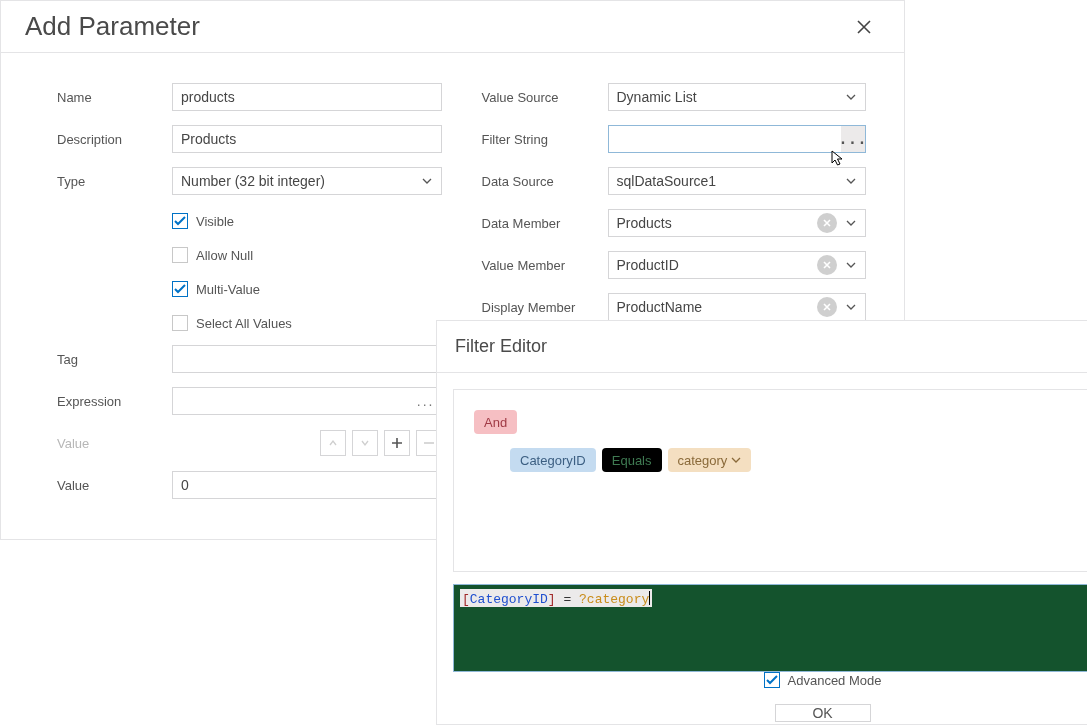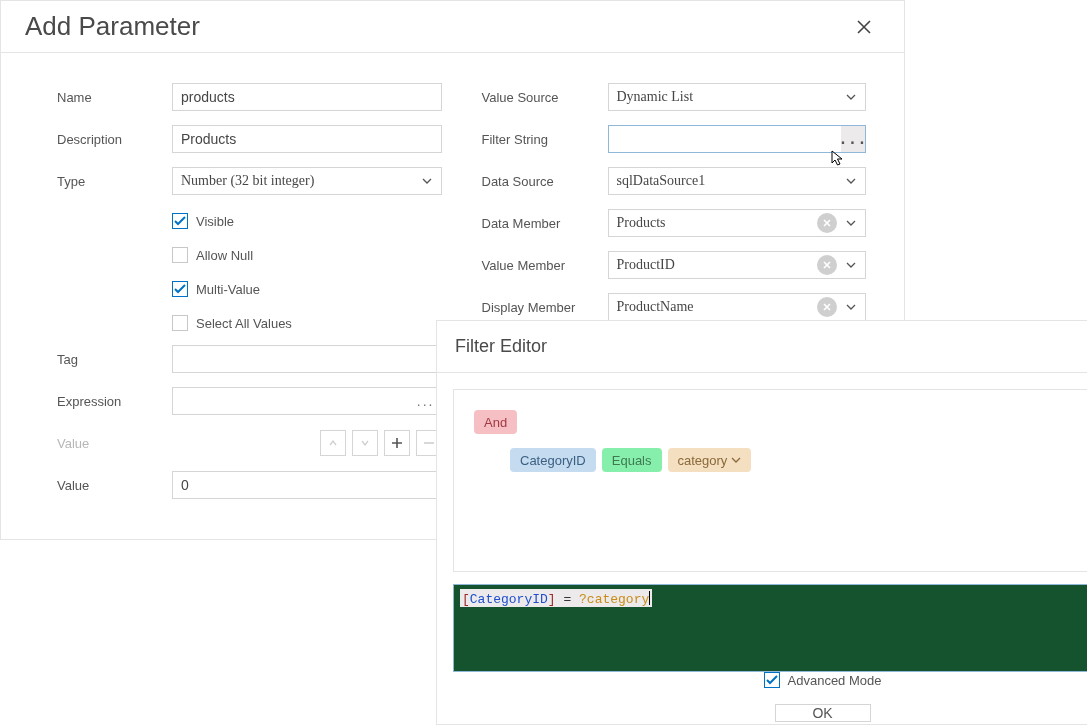--- a/index.html
+++ b/index.html
@@ -77,21 +77,21 @@
     padding: 0 8px;
     font: inherit;
     color: #464646;
   }
 
   .combo {
     display: flex; align-items: center;
     padding-right: 4px;
     cursor: pointer;
   }
-  .combo .combo-text { flex: 1; font-family: Liberation Serif, serif; }
+  .combo .combo-text { flex: 1; }
   .combo .caret,
   .clear-caret .caret,
   .filter-active .caret {
     width: 20px; display:flex; align-items:center; justify-content:center;
   }
   .caret svg { display:block; }
 
   .clear-caret {
     display:flex; align-items:center;
   }
@@ -200,21 +200,21 @@
     display:inline-flex; align-items:center;
     height:24px;
     padding:0 10px;
     border-radius:4px;
     font-size:13px;
     margin-right:6px;
   }
   .pill-and { background:#f6bfc3; color:#a03a45; }
   .cond-row { margin-top:14px; padding-left:36px; display:flex; align-items:center; }
   .pill-field { background:#c4dbf0; color:#3c5f82; }
-  .pill-op    { background:#86efac; color:#3f7a52; }
+  .pill-op    { background:#000000; color:#3f7a52; }
   .pill-val   { background:#f4dfc1; color:#8a6a3a; display:inline-flex;align-items:center; }
   .pill-val .caret { margin-left:4px; }
 
   .fe-codebox {
     margin-top:12px;
     border:1px solid #8fb8d8;
     height:88px;
     font-family: Consolas, "Courier New", monospace;
     font-size:13px;
     padding:4px 6px;

